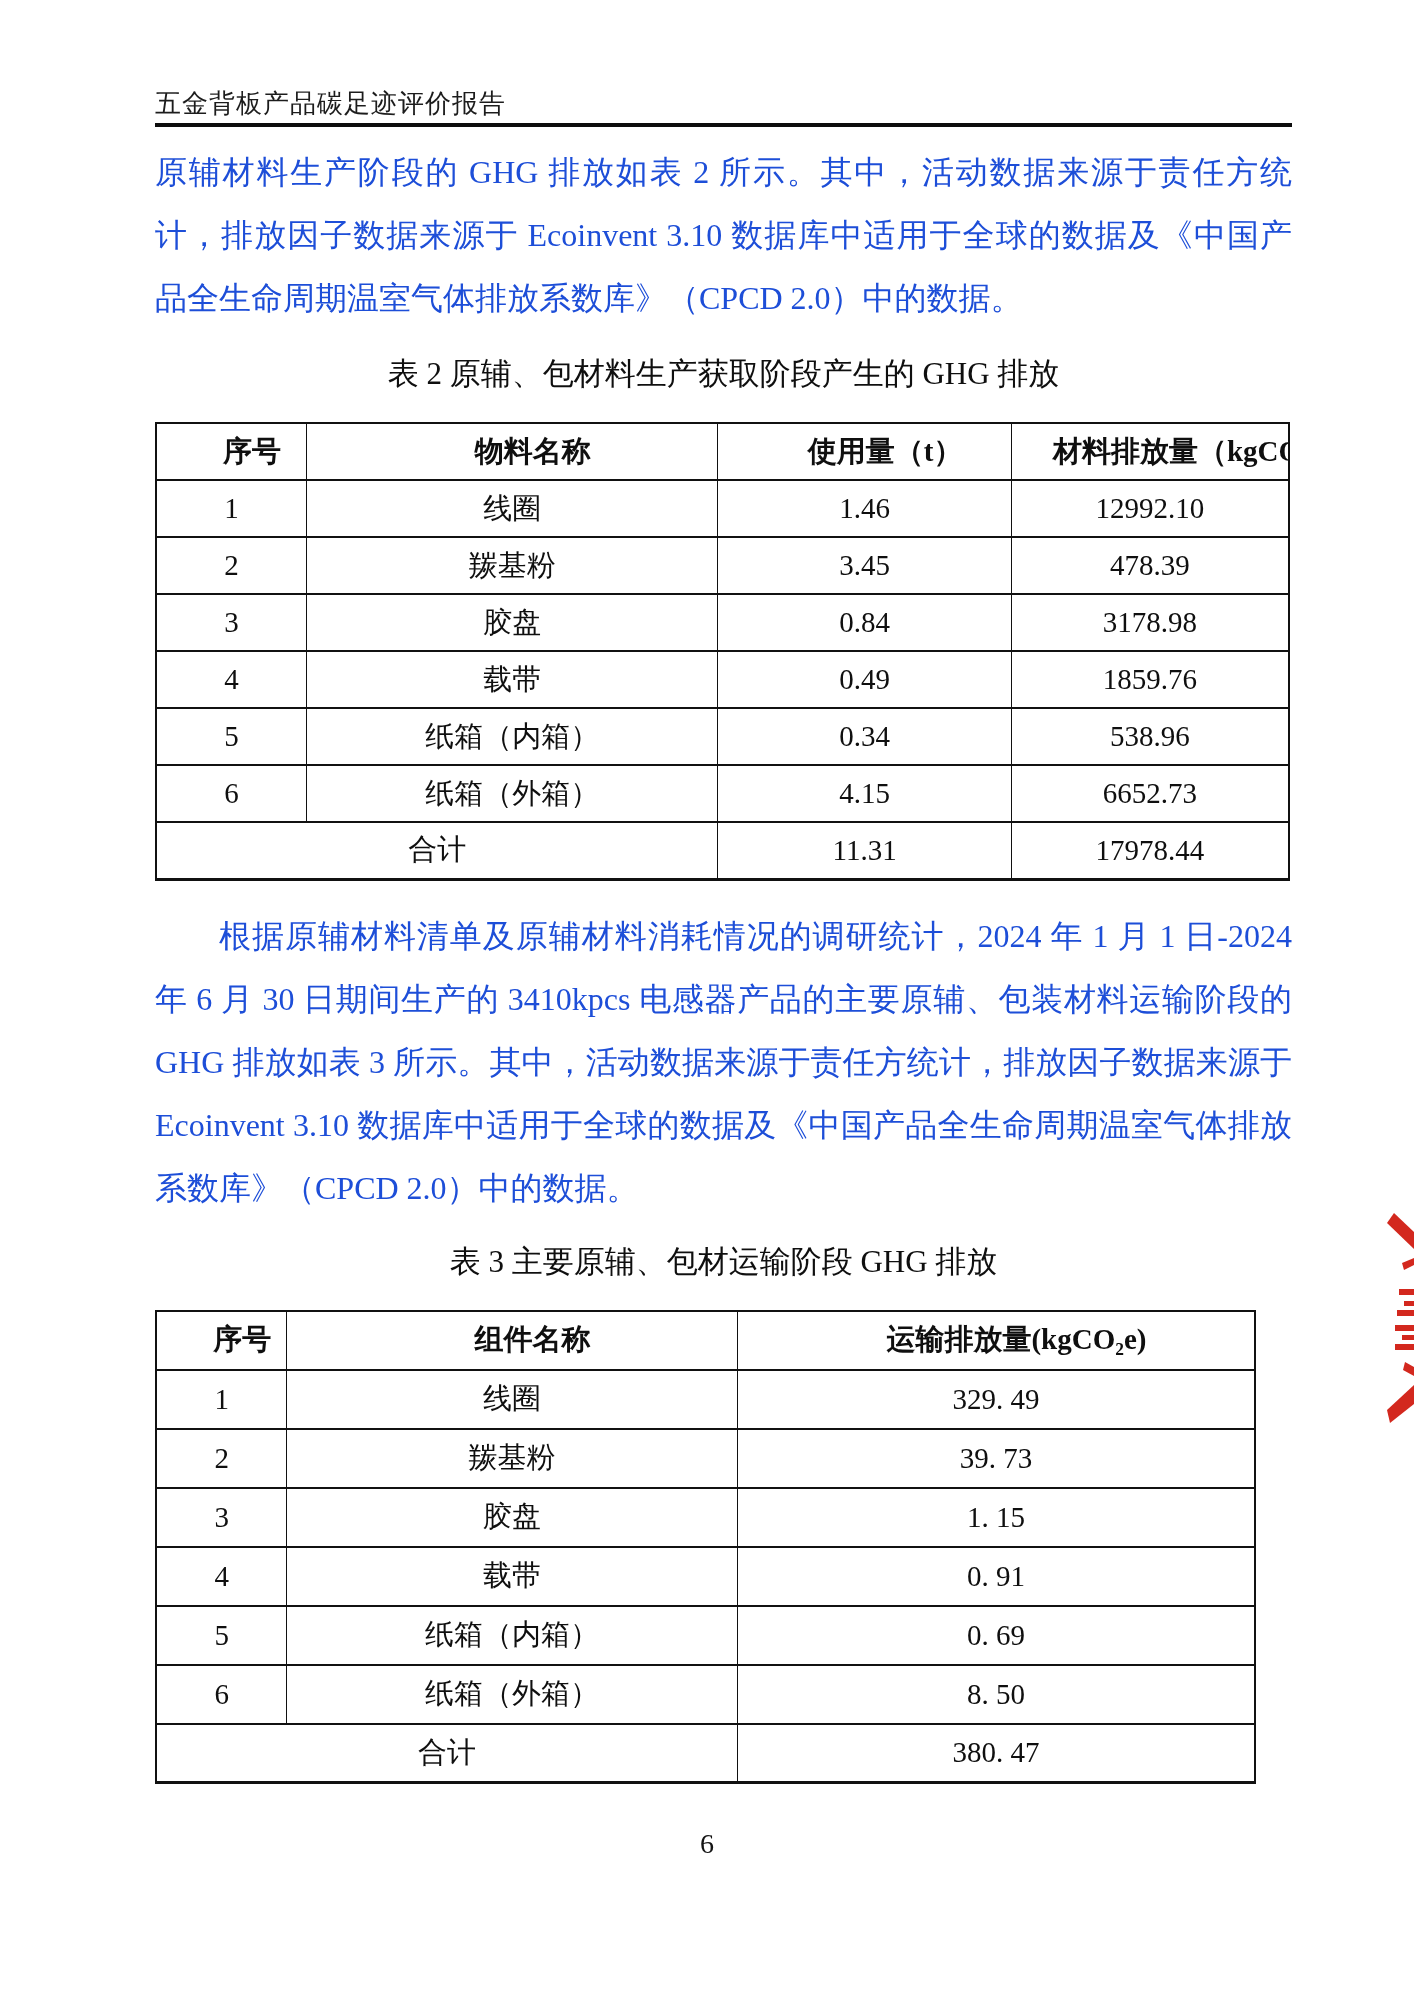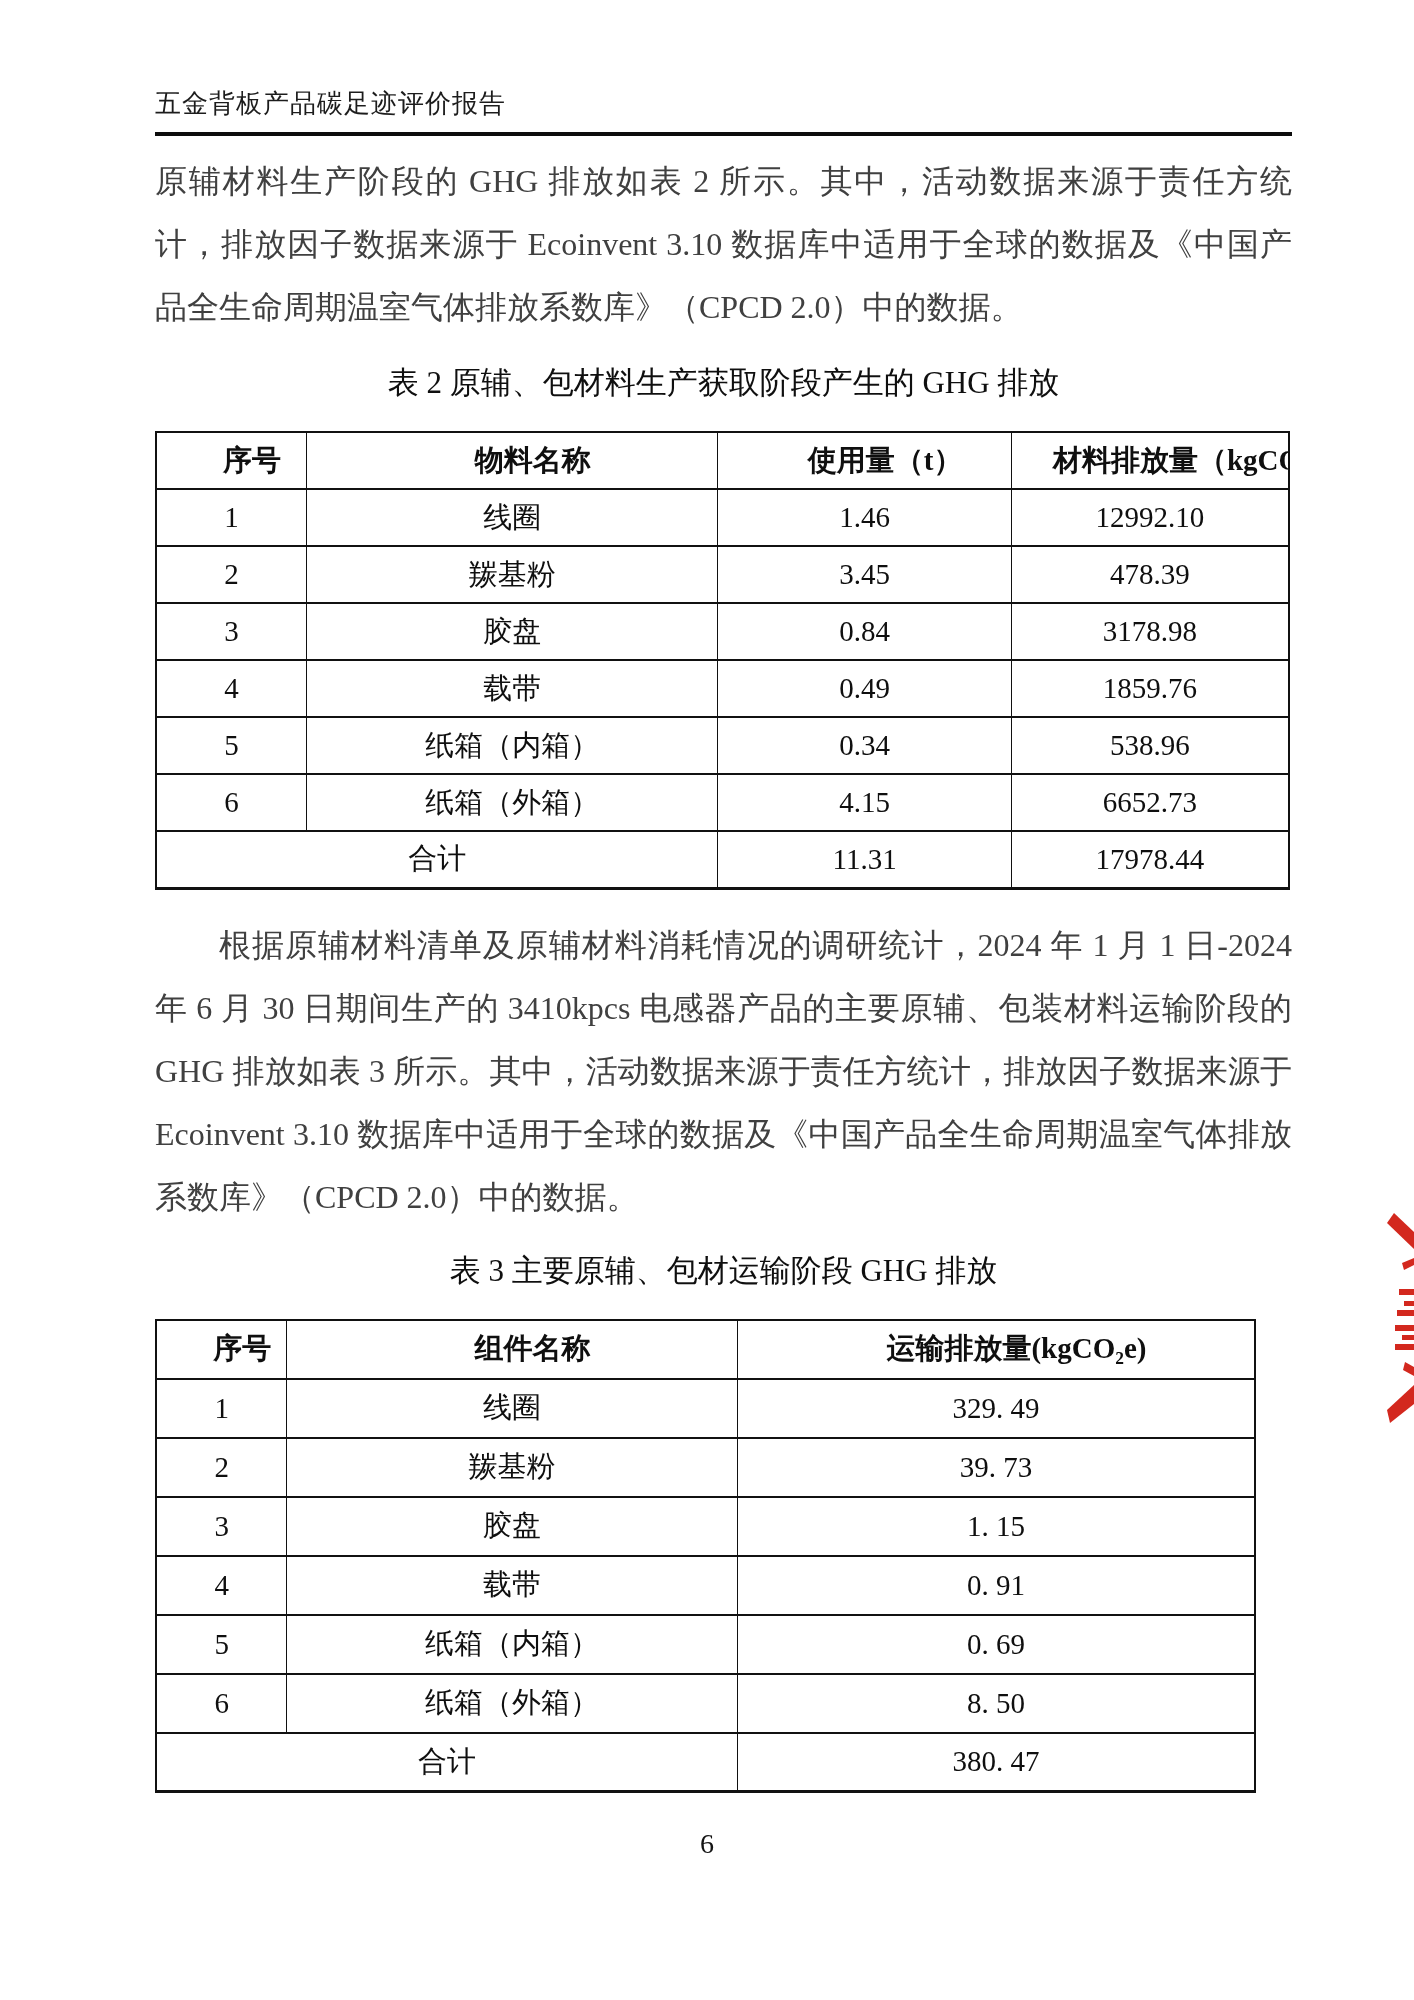--- a/index.html
+++ b/index.html
@@ -11,36 +11,36 @@
     background: #ffffff;
     overflow: hidden;
     font-family: "Liberation Serif", "DejaVu Serif", serif;
     color: #121212;
     padding: 88px 122px 0 155px;
   }
 
   
   .running-header {
     border-bottom: 4px solid #0d0d0d;
-    padding-bottom: 12px;
+    padding-bottom: 3px;
   }
   .running-header .head-text {
     font-size: 26px;
     line-height: 32px;
     color: #1c1c1c;
     letter-spacing: 1px;
   }
 
   
   .body-text {
     margin-top: 14px;
     font-size: 32px;
     line-height: 63px;
     text-align: justify;
-    color: #404040;
+    color: #1d4ed8;
   }
   .body-text.indented { text-indent: 2em; margin-top: 24px; }
 
   
   .table-caption {
     margin-top: 22px;
     text-align: center;
     font-size: 31px;
     line-height: 44px;
     color: #0f0f0f;

